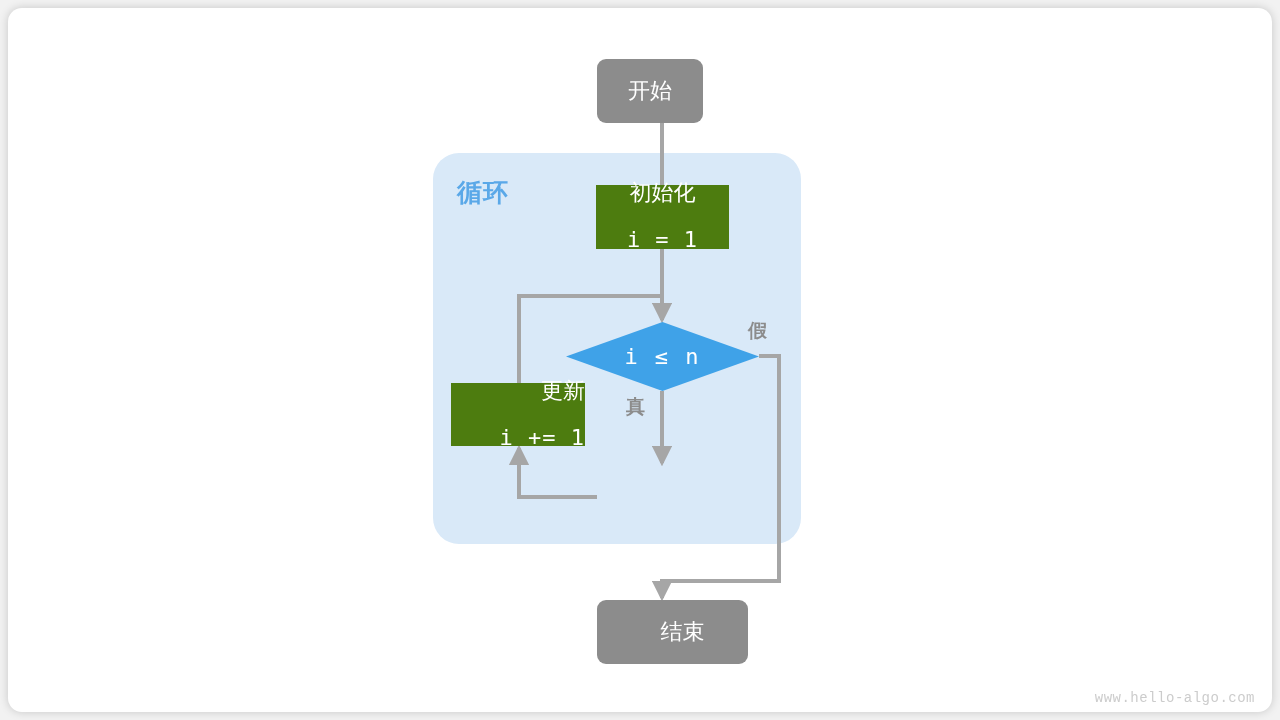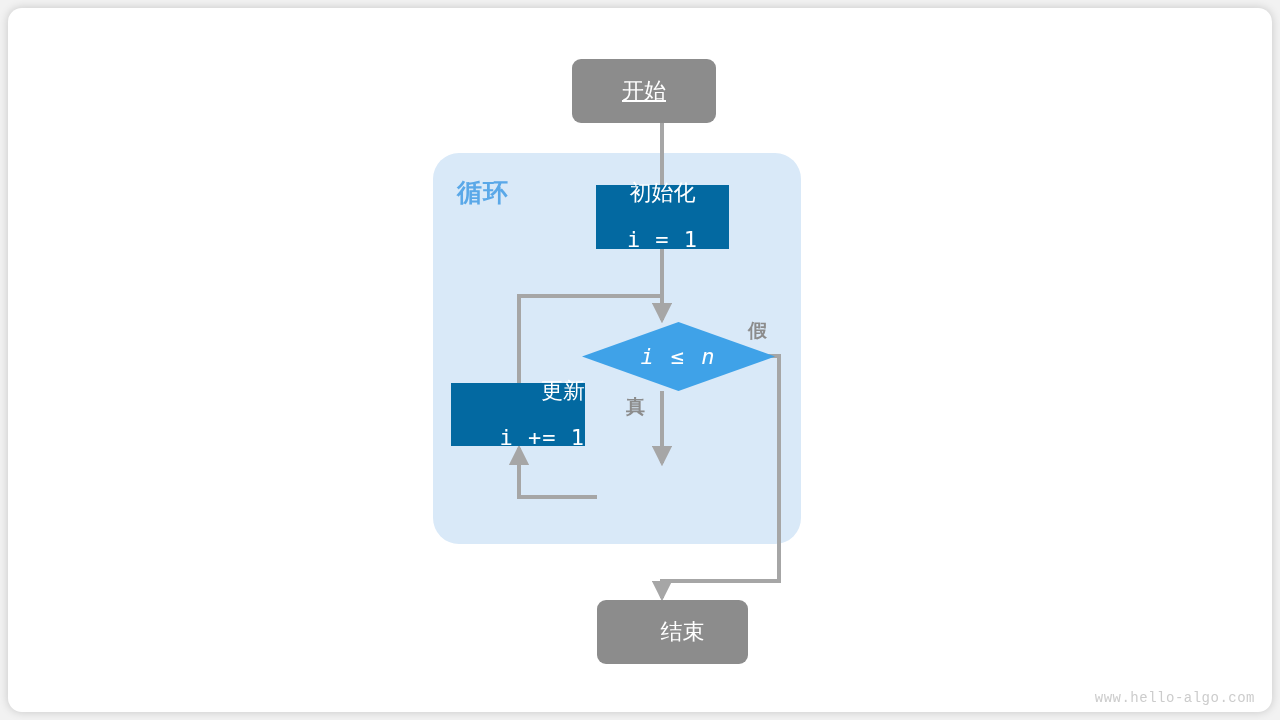--- a/index.html
+++ b/index.html
@@ -86,41 +86,40 @@
     font-size: 22px;
     font-family: "DejaVu Sans Mono", "Liberation Mono", monospace;
     letter-spacing: 1px;
   }
 
   .terminal {
     background: #8c8c8c;
     border-radius: 9px;
   }
   .process-blue {
-    background: #0369a1;
+    background: #4d7c0f;
     gap: 20px;
   }
   .process-green {
     background: #88bc81;
   }
 
-  #node-start   { left: 564px; top: 51px;  width: 144px; height: 64px; text-decoration: underline; }
+  #node-start   { left: 589px; top: 51px;  width: 106px; height: 64px; }
   #node-init    { left: 588px; top: 177px; width: 133px; height: 64px; }
   #node-update  { left: 443px; top: 375px; width: 134px; height: 63px; align-items: flex-end; }
   #node-task    { left: 589px; top: 457px; width: 131px; height: 64px; }
   #node-end     { left: 589px; top: 592px; width: 131px; height: 64px; padding-left: 20px; }
 
   
   #node-decision {
     position: absolute;
-    left: 574px;
+    left: 558px;
     top: 314px;
     width: 193px;
     height: 69px;
-    font-style: italic;
   }
   #node-decision .dia-shape {
     position: absolute;
     inset: 0;
     background: #3fa2e8;
     clip-path: polygon(50% 0%, 100% 50%, 50% 100%, 0% 50%);
   }
   #node-decision .dia-text {
     position: absolute;
     inset: 0;

